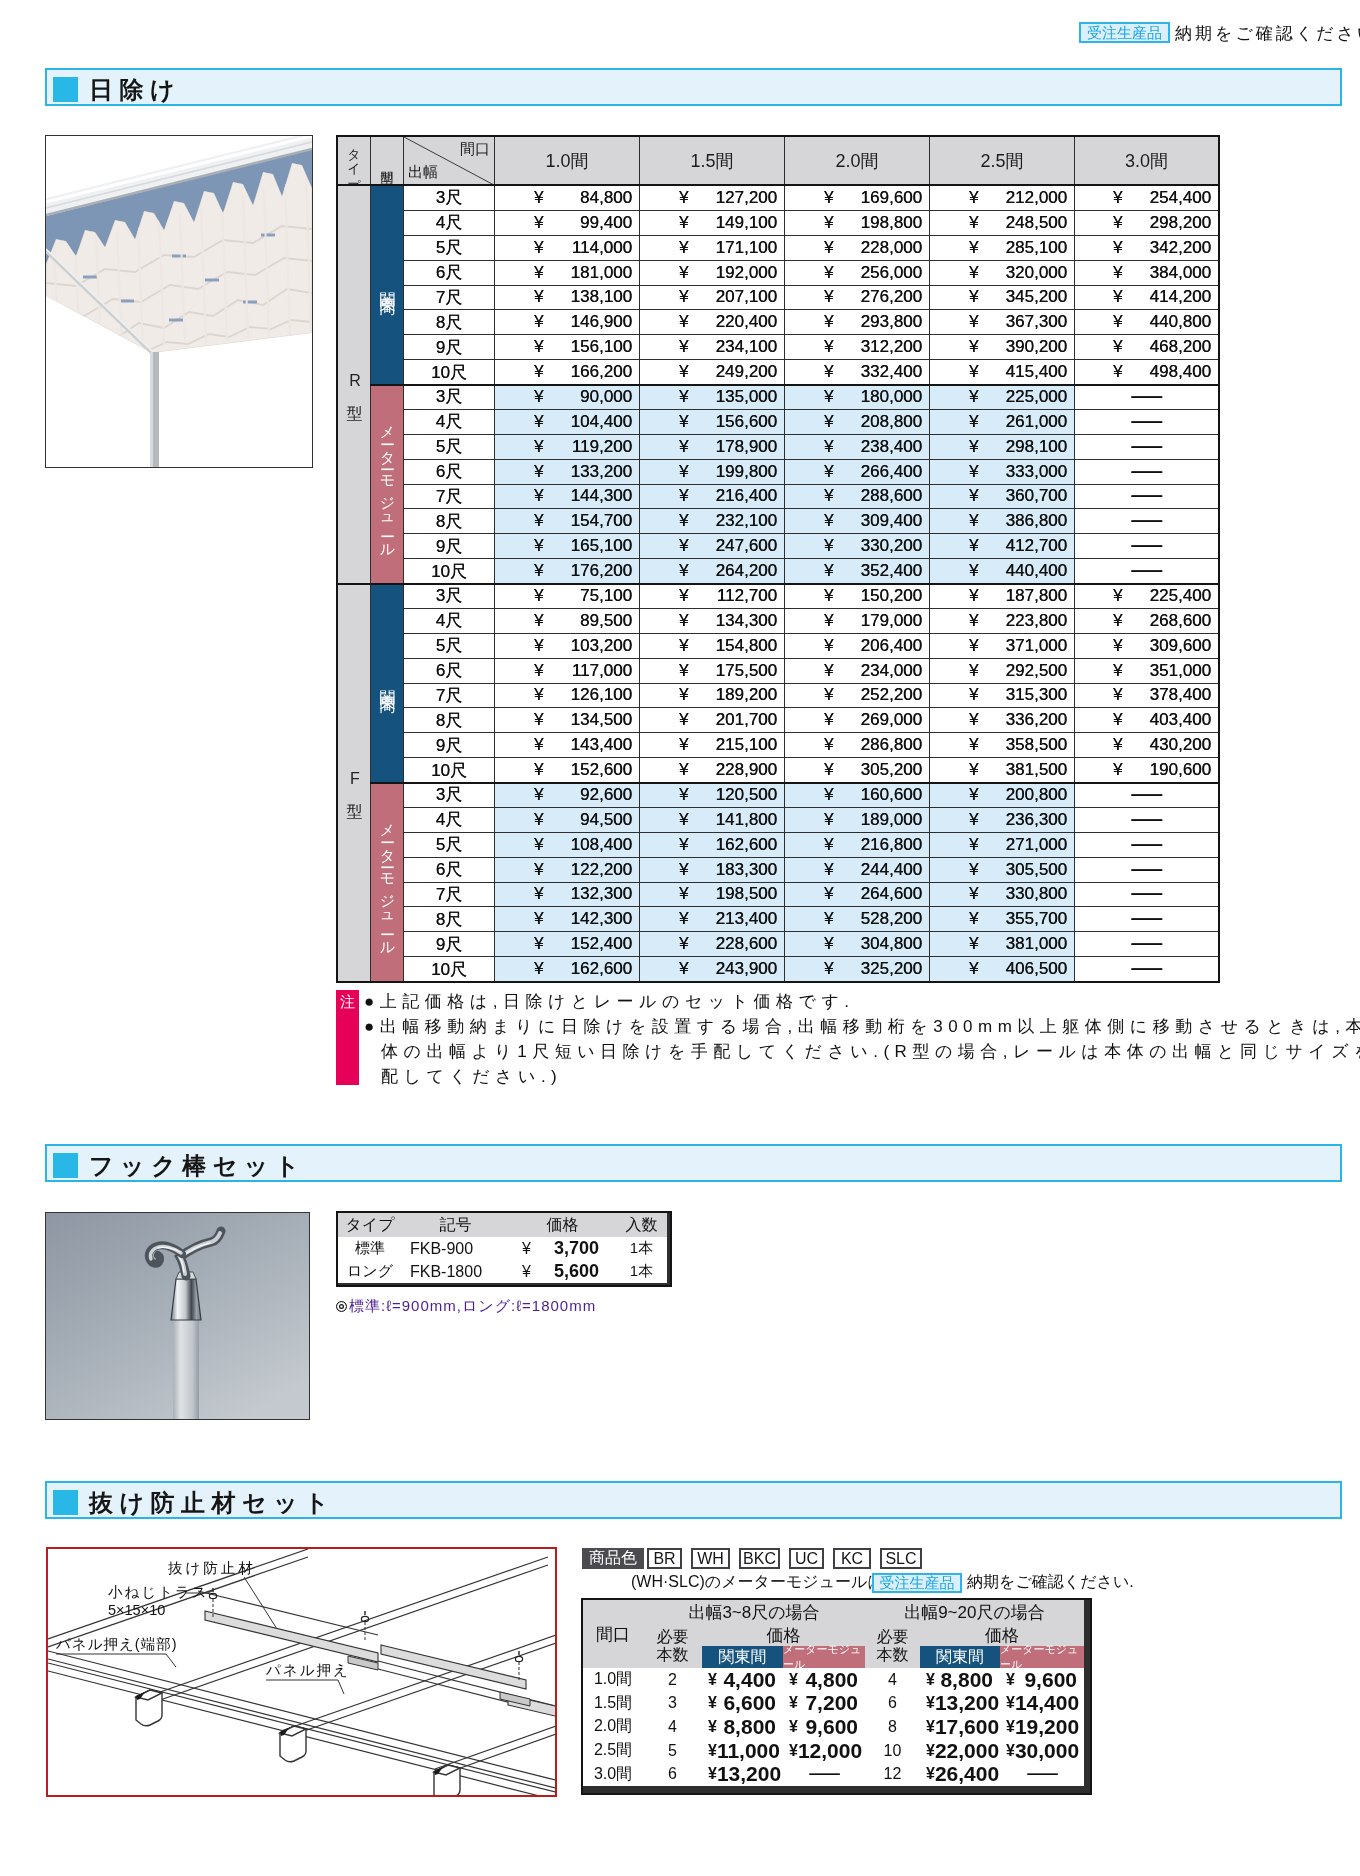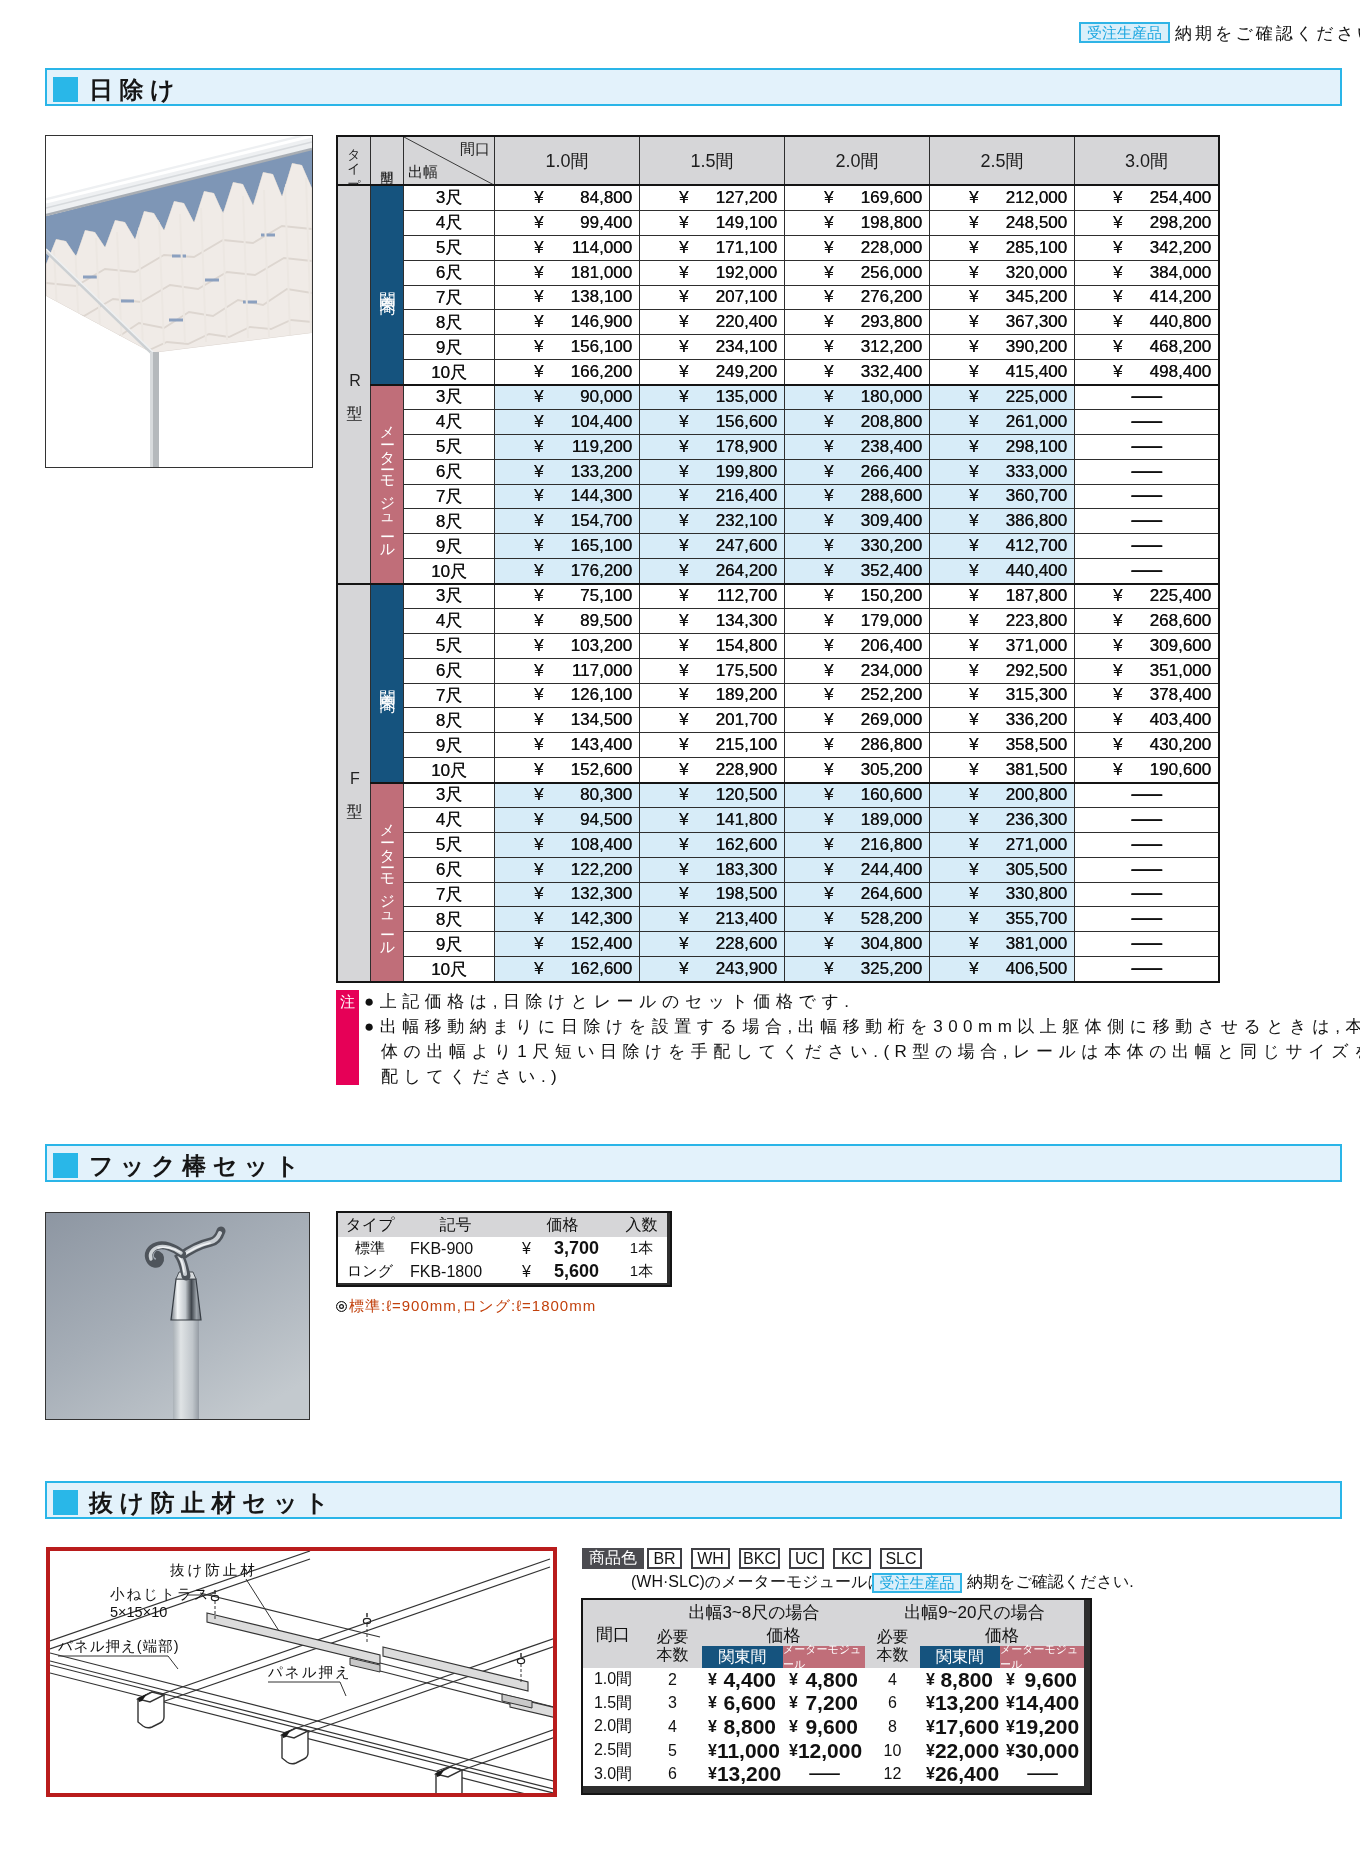--- a/index.html
+++ b/index.html
@@ -862,21 +862,21 @@
 <div style="grid-row:25;grid-column:8" class="pc">
       <span class="pw">
         <i>¥</i>
         <b>190,600</b>
       </span>
     </div>
 <div class="sc" style="grid-row:26;grid-column:3">3尺</div>
 <div style="grid-row:26;grid-column:4" class="pc lb">
       <span class="pw">
         <i>¥</i>
-        <b>80,300</b>
+        <b>92,600</b>
       </span>
     </div>
 <div style="grid-row:26;grid-column:5" class="pc lb">
       <span class="pw">
         <i>¥</i>
         <b>120,500</b>
       </span>
     </div>
 <div style="grid-row:26;grid-column:6" class="pc lb">
       <span class="pw">
@@ -1153,28 +1153,28 @@
     </div>
     <div>1本</div>
  <div>ロング</div>
     <div class="lft">FKB-1800</div>
     <div class="pr">
       <i style="font-style:normal">¥</i>
       <b>5,600</b>
     </div>
     <div>1本</div>
 </div>
-<div class="abs" style="left:336px;top:1297px;font-size:15px;color:#c2410c;letter-spacing:1px"><span class="dcirc"></span>標準:ℓ=900mm,ロング:ℓ=1800mm</div>
+<div class="abs" style="left:336px;top:1297px;font-size:15px;color:#4c1d95;letter-spacing:1px"><span class="dcirc"></span>標準:ℓ=900mm,ロング:ℓ=1800mm</div>
 
 <div class="secbar" style="top:1481px">
     <span class="sq"></span>
     <span class="tt">抜け防止材セット</span>
   </div>
 
-<div class="abs" style="left:46px;top:1547px;width:511px;height:250px;border:4px solid #b91c1c;background:#fff;overflow:hidden">
+<div class="abs" style="left:46px;top:1547px;width:511px;height:250px;border:2px solid #b91c1c;background:#fff;overflow:hidden">
 <svg width="509" height="248" viewBox="0 0 509 248">
  <line x1="0" y1="90" x2="260" y2="0" stroke="#333" stroke-width="1.2"></line>
  <line x1="0" y1="98" x2="260" y2="8" stroke="#333" stroke-width="1.2"></line>
  <line x1="92" y1="150" x2="500" y2="8" stroke="#333" stroke-width="1.2"></line>
  <line x1="92" y1="158" x2="500" y2="16" stroke="#333" stroke-width="1.2"></line>
  <line x1="233" y1="182" x2="511" y2="85" stroke="#333" stroke-width="1.2"></line>
  <line x1="233" y1="190" x2="511" y2="93" stroke="#333" stroke-width="1.2"></line>
  <line x1="387" y1="220" x2="511" y2="176" stroke="#333" stroke-width="1.2"></line>
  <line x1="387" y1="228" x2="511" y2="184" stroke="#333" stroke-width="1.2"></line>
  <line x1="0" y1="122" x2="511" y2="252" stroke="#333" stroke-width="1.2"></line>

